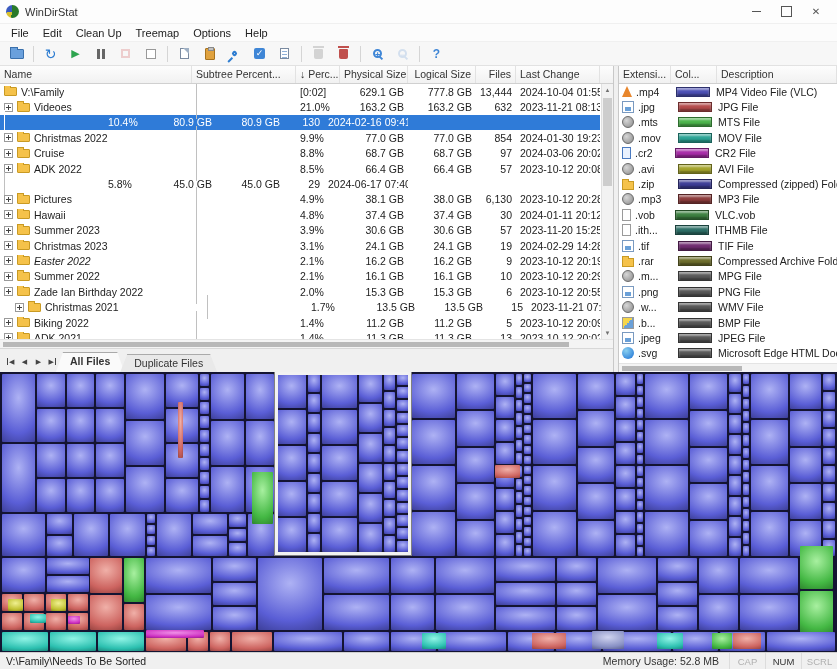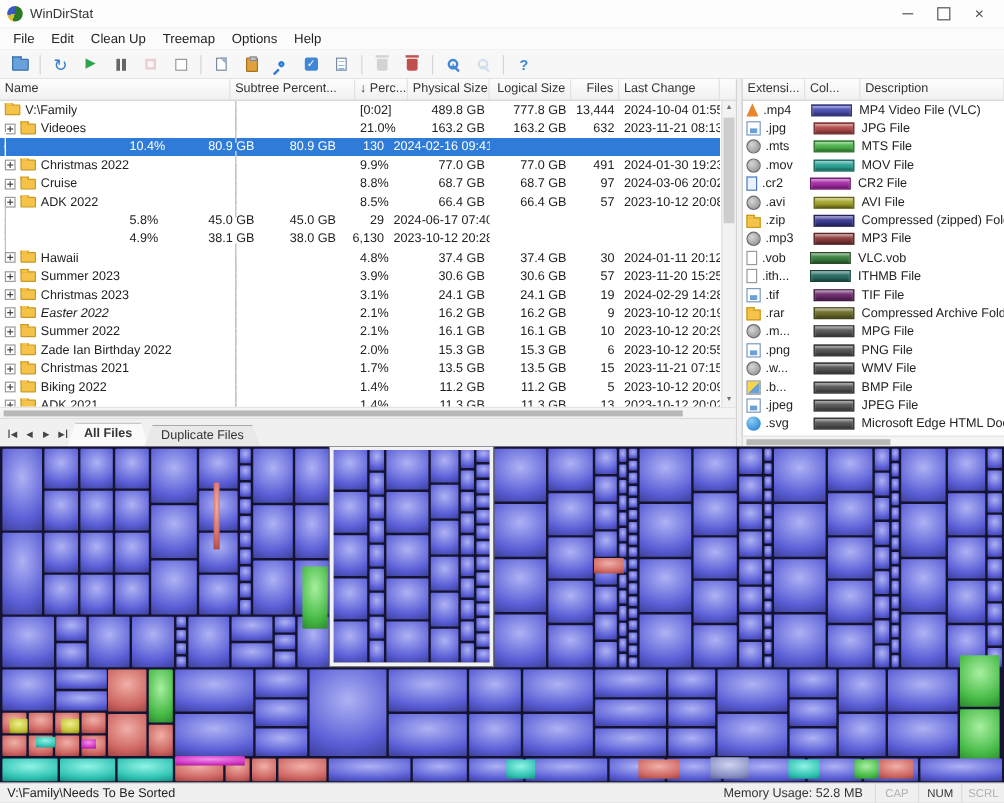--- a/index.html
+++ b/index.html
@@ -206,21 +206,21 @@
           <span class="hcell" style="width: 84px; text-align: left;">Last Change</span>
         </div>
       <div class="fl-rows" id="flRows">
           <div class="frow">
             <span class="c" style="width: 192px; display: flex; align-items: center;">
               <span class="fico"></span>
               <span style="overflow: hidden; white-space: nowrap;">V:\Family</span>
             </span>
             <span class="c" style="width: 104px;"><span class="bartrack"><span class="barfill navy" style="width: 100%; display: block;"></span></span></span>
             <span class="c" style="width: 44px;">[0:02]</span>
-            <span class="c r" style="width: 68px;">489.8 GB</span>
+            <span class="c r" style="width: 68px;">629.1 GB</span>
             <span class="c r" style="width: 68px;">777.8 GB</span>
             <span class="c r" style="width: 40px;">13,444</span>
             <span class="c" style="width: 84px;">2024-10-04 01:55</span>
           </div>
           <div class="frow">
             <span class="c" style="width: 192px; display: flex; align-items: center;">
               <span class="expander"></span>
               <span class="fico"></span>
               <span style="overflow: hidden; white-space: nowrap;">Videoes</span>
             </span>
@@ -242,21 +242,21 @@
           <div class="frow">
             <span class="c" style="width: 192px; display: flex; align-items: center;">
               <span class="expander"></span>
               <span class="fico"></span>
               <span style="overflow: hidden; white-space: nowrap;">Christmas 2022</span>
             </span>
             <span class="c" style="width: 104px;"><span class="bartrack"><span class="barfill" style="width: 9.9%; display: block;"></span></span></span>
             <span class="c" style="width: 44px;">9.9%</span>
             <span class="c r" style="width: 68px;">77.0 GB</span>
             <span class="c r" style="width: 68px;">77.0 GB</span>
-            <span class="c r" style="width: 40px;">491</span>
+            <span class="c r" style="width: 40px;">854</span>
             <span class="c" style="width: 84px;">2024-01-30 19:23</span>
           </div>
           <div class="frow">
             <span class="c" style="width: 192px; display: flex; align-items: center;">
               <span class="expander"></span>
               <span class="fico"></span>
               <span style="overflow: hidden; white-space: nowrap;">Cruise</span>
             </span>
             <span class="c" style="width: 104px;"><span class="bartrack"><span class="barfill" style="width: 8.8%; display: block;"></span></span></span>
             <span class="c" style="width: 44px;">8.8%</span>
@@ -280,20 +280,25 @@
           </div>
           <div class="frow">
             <span class="c" style="width: 104px;"><span class="bartrack"><span class="barfill" style="width: 5.8%; display: block;"></span></span></span>
             <span class="c" style="width: 44px;">5.8%</span>
             <span class="c r" style="width: 68px;">45.0 GB</span>
             <span class="c r" style="width: 68px;">45.0 GB</span>
             <span class="c r" style="width: 40px;">29</span>
             <span class="c" style="width: 84px;">2024-06-17 07:40</span>
           </div>
           <div class="frow">
+            <span class="c" style="width: 192px; display: flex; align-items: center;">
+              <span class="expander"></span>
+              <span class="fico"></span>
+              <span style="overflow: hidden; white-space: nowrap;">Pictures</span>
+            </span>
             <span class="c" style="width: 104px;"><span class="bartrack"><span class="barfill" style="width: 4.9%; display: block;"></span></span></span>
             <span class="c" style="width: 44px;">4.9%</span>
             <span class="c r" style="width: 68px;">38.1 GB</span>
             <span class="c r" style="width: 68px;">38.0 GB</span>
             <span class="c r" style="width: 40px;">6,130</span>
             <span class="c" style="width: 84px;">2023-10-12 20:28</span>
           </div>
           <div class="frow">
             <span class="c" style="width: 192px; display: flex; align-items: center;">
               <span class="expander"></span>
@@ -366,21 +371,21 @@
               <span style="overflow: hidden; white-space: nowrap;">Zade Ian Birthday 2022</span>
             </span>
             <span class="c" style="width: 104px;"><span class="bartrack"><span class="barfill" style="width: 2%; display: block;"></span></span></span>
             <span class="c" style="width: 44px;">2.0%</span>
             <span class="c r" style="width: 68px;">15.3 GB</span>
             <span class="c r" style="width: 68px;">15.3 GB</span>
             <span class="c r" style="width: 40px;">6</span>
             <span class="c" style="width: 84px;">2023-10-12 20:55</span>
           </div>
           <div class="frow">
-            <span class="c" style="width: 192px; display: flex; align-items: center;">
+            <span class="c" style="width: 192px; display: flex; align-items: center; margin-left: 11px;">
               <span class="expander"></span>
               <span class="fico"></span>
               <span style="overflow: hidden; white-space: nowrap;">Christmas 2021</span>
             </span>
             <span class="c" style="width: 104px;"><span class="bartrack"><span class="barfill" style="width: 1.7%; display: block;"></span></span></span>
             <span class="c" style="width: 44px;">1.7%</span>
             <span class="c r" style="width: 68px;">13.5 GB</span>
             <span class="c r" style="width: 68px;">13.5 GB</span>
             <span class="c r" style="width: 40px;">15</span>
             <span class="c" style="width: 84px;">2023-11-21 07:15</span>

